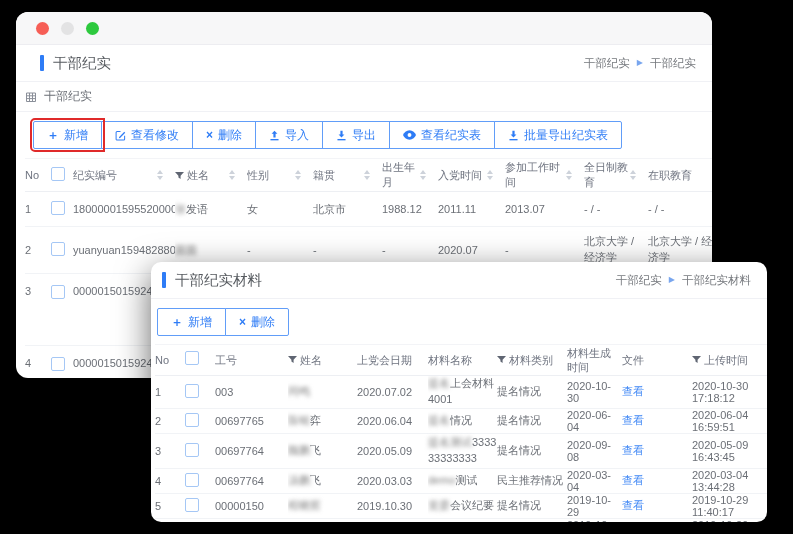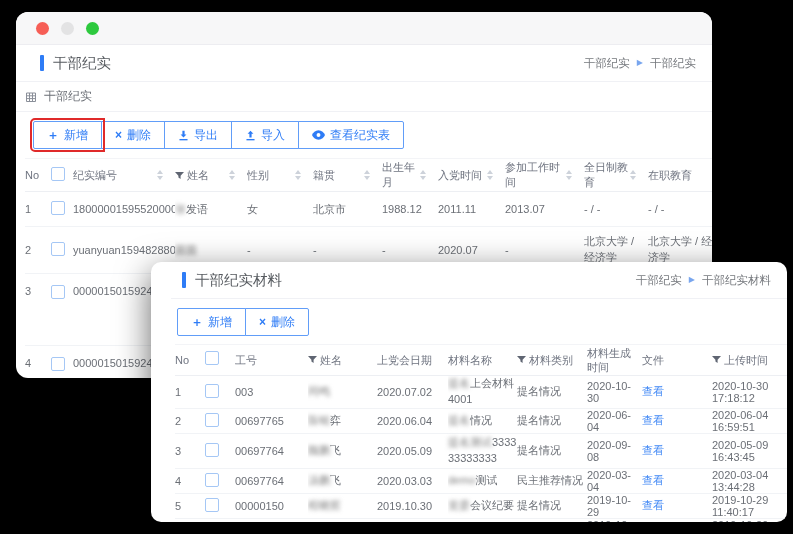--- a/index.html
+++ b/index.html
@@ -5,21 +5,21 @@
   html,body{margin:0;padding:0;}
   body{
     width:793px;height:534px;position:relative;background:#000;
     font-family:"Liberation Sans","DejaVu Sans",sans-serif;overflow:hidden;
     -webkit-font-smoothing:antialiased;
   }
   .window{position:absolute;background:#fff;overflow:hidden;}
   #back-window{left:16px;top:12px;width:696px;height:366px;border-radius:12px;
     box-shadow:0 8px 30px rgba(0,0,0,.55);}
   #front-window{left:151px;top:262px;width:616px;height:260px;border-radius:10px;
-    box-shadow:0 10px 34px rgba(0,0,0,.6);padding-left:20px;}
+    box-shadow:0 10px 34px rgba(0,0,0,.6);}
   
   .chrome{height:32px;background:#f7f7f8;border-bottom:1px solid #ededf1;
     display:flex;align-items:center;padding-left:20px;gap:12px;}
   .dot{width:13px;height:13px;border-radius:50%;}
   .dot-close{background:#f65e56;}
   .dot-min{background:#e3e3e4;}
   .dot-max{background:#2dc93e;}
   
   .card-header{display:flex;align-items:center;justify-content:space-between;
     height:36px;border-bottom:1px solid #f0f1f5;padding-right:16px;}
@@ -95,43 +95,57 @@
     </svg>
     <span>干部纪实</span>
   </div>
 
   <div class="toolbar" style="padding:9px 0 9px 17px;">
     <button class="btn highlight">
       <span class="glyph">＋</span>
       <span>新增</span>
     </button>
     <button class="btn">
+      <svg width="11" height="11" viewBox="0 0 12 12">
+        <path d="M10.5 6.2v3.8a1 1 0 0 1-1 1H2.2a1 1 0 0 1-1-1V2.7a1 1 0 0 1 1-1H6" fill="none" stroke="#2e7cf6" stroke-width="1.1"></path>
+        <path d="M4.6 7.6l5.5-5.6 1 1-5.5 5.6-1.4.4z" fill="#2e7cf6"></path>
+      </svg>
+      <span>查看修改</span>
+    </button>
+    <button class="btn">
       <span class="glyph">×</span>
       <span>删除</span>
+    </button>
+    <button class="btn">
+      <svg width="11" height="11" viewBox="0 0 12 12">
+        <path d="M6 0.8l3.2 3.4H7.2v4H4.8v-4H2.8z" fill="#2e7cf6"></path>
+          <rect x="1.6" y="9.8" width="8.8" height="1.5" fill="#2e7cf6"></rect>
+      </svg>
+      <span>导入</span>
     </button>
     <button class="btn">
       <svg width="11" height="11" viewBox="0 0 12 12">
         <path d="M4.8 0.8h2.4v4h2L6 8.2 2.8 4.8h2z" fill="#2e7cf6"></path>
           <rect x="1.6" y="9.8" width="8.8" height="1.5" fill="#2e7cf6"></rect>
       </svg>
       <span>导出</span>
     </button>
     <button class="btn">
-      <svg width="11" height="11" viewBox="0 0 12 12">
-        <path d="M6 0.8l3.2 3.4H7.2v4H4.8v-4H2.8z" fill="#2e7cf6"></path>
-          <rect x="1.6" y="9.8" width="8.8" height="1.5" fill="#2e7cf6"></rect>
-      </svg>
-      <span>导入</span>
-    </button>
-    <button class="btn">
       <svg width="13" height="10" viewBox="0 0 14 10">
         <path d="M7 0C3.6 0 1.1 2.4 0 5c1.1 2.6 3.6 5 7 5s5.9-2.4 7-5c-1.1-2.6-3.6-5-7-5z" fill="#2e7cf6"></path>
         <circle cx="7" cy="5" r="2.1" fill="#fff"></circle>
       </svg>
       <span>查看纪实表</span>
+    </button>
+    <button class="btn">
+      <svg width="11" height="11" viewBox="0 0 12 12">
+        <path d="M4.8 0.8h2.4v4h2L6 8.2 2.8 4.8h2z" fill="#2e7cf6"></path>
+          <rect x="1.6" y="9.8" width="8.8" height="1.5" fill="#2e7cf6"></rect>
+      </svg>
+      <span>批量导出纪实表</span>
     </button>
   </div>
 
   <table id="back-table">
     <colgroup>
       <col style="width:26px">
         <col style="width:22px">
         <col style="width:102px">
         <col style="width:72px">
       <col style="width:66px">

